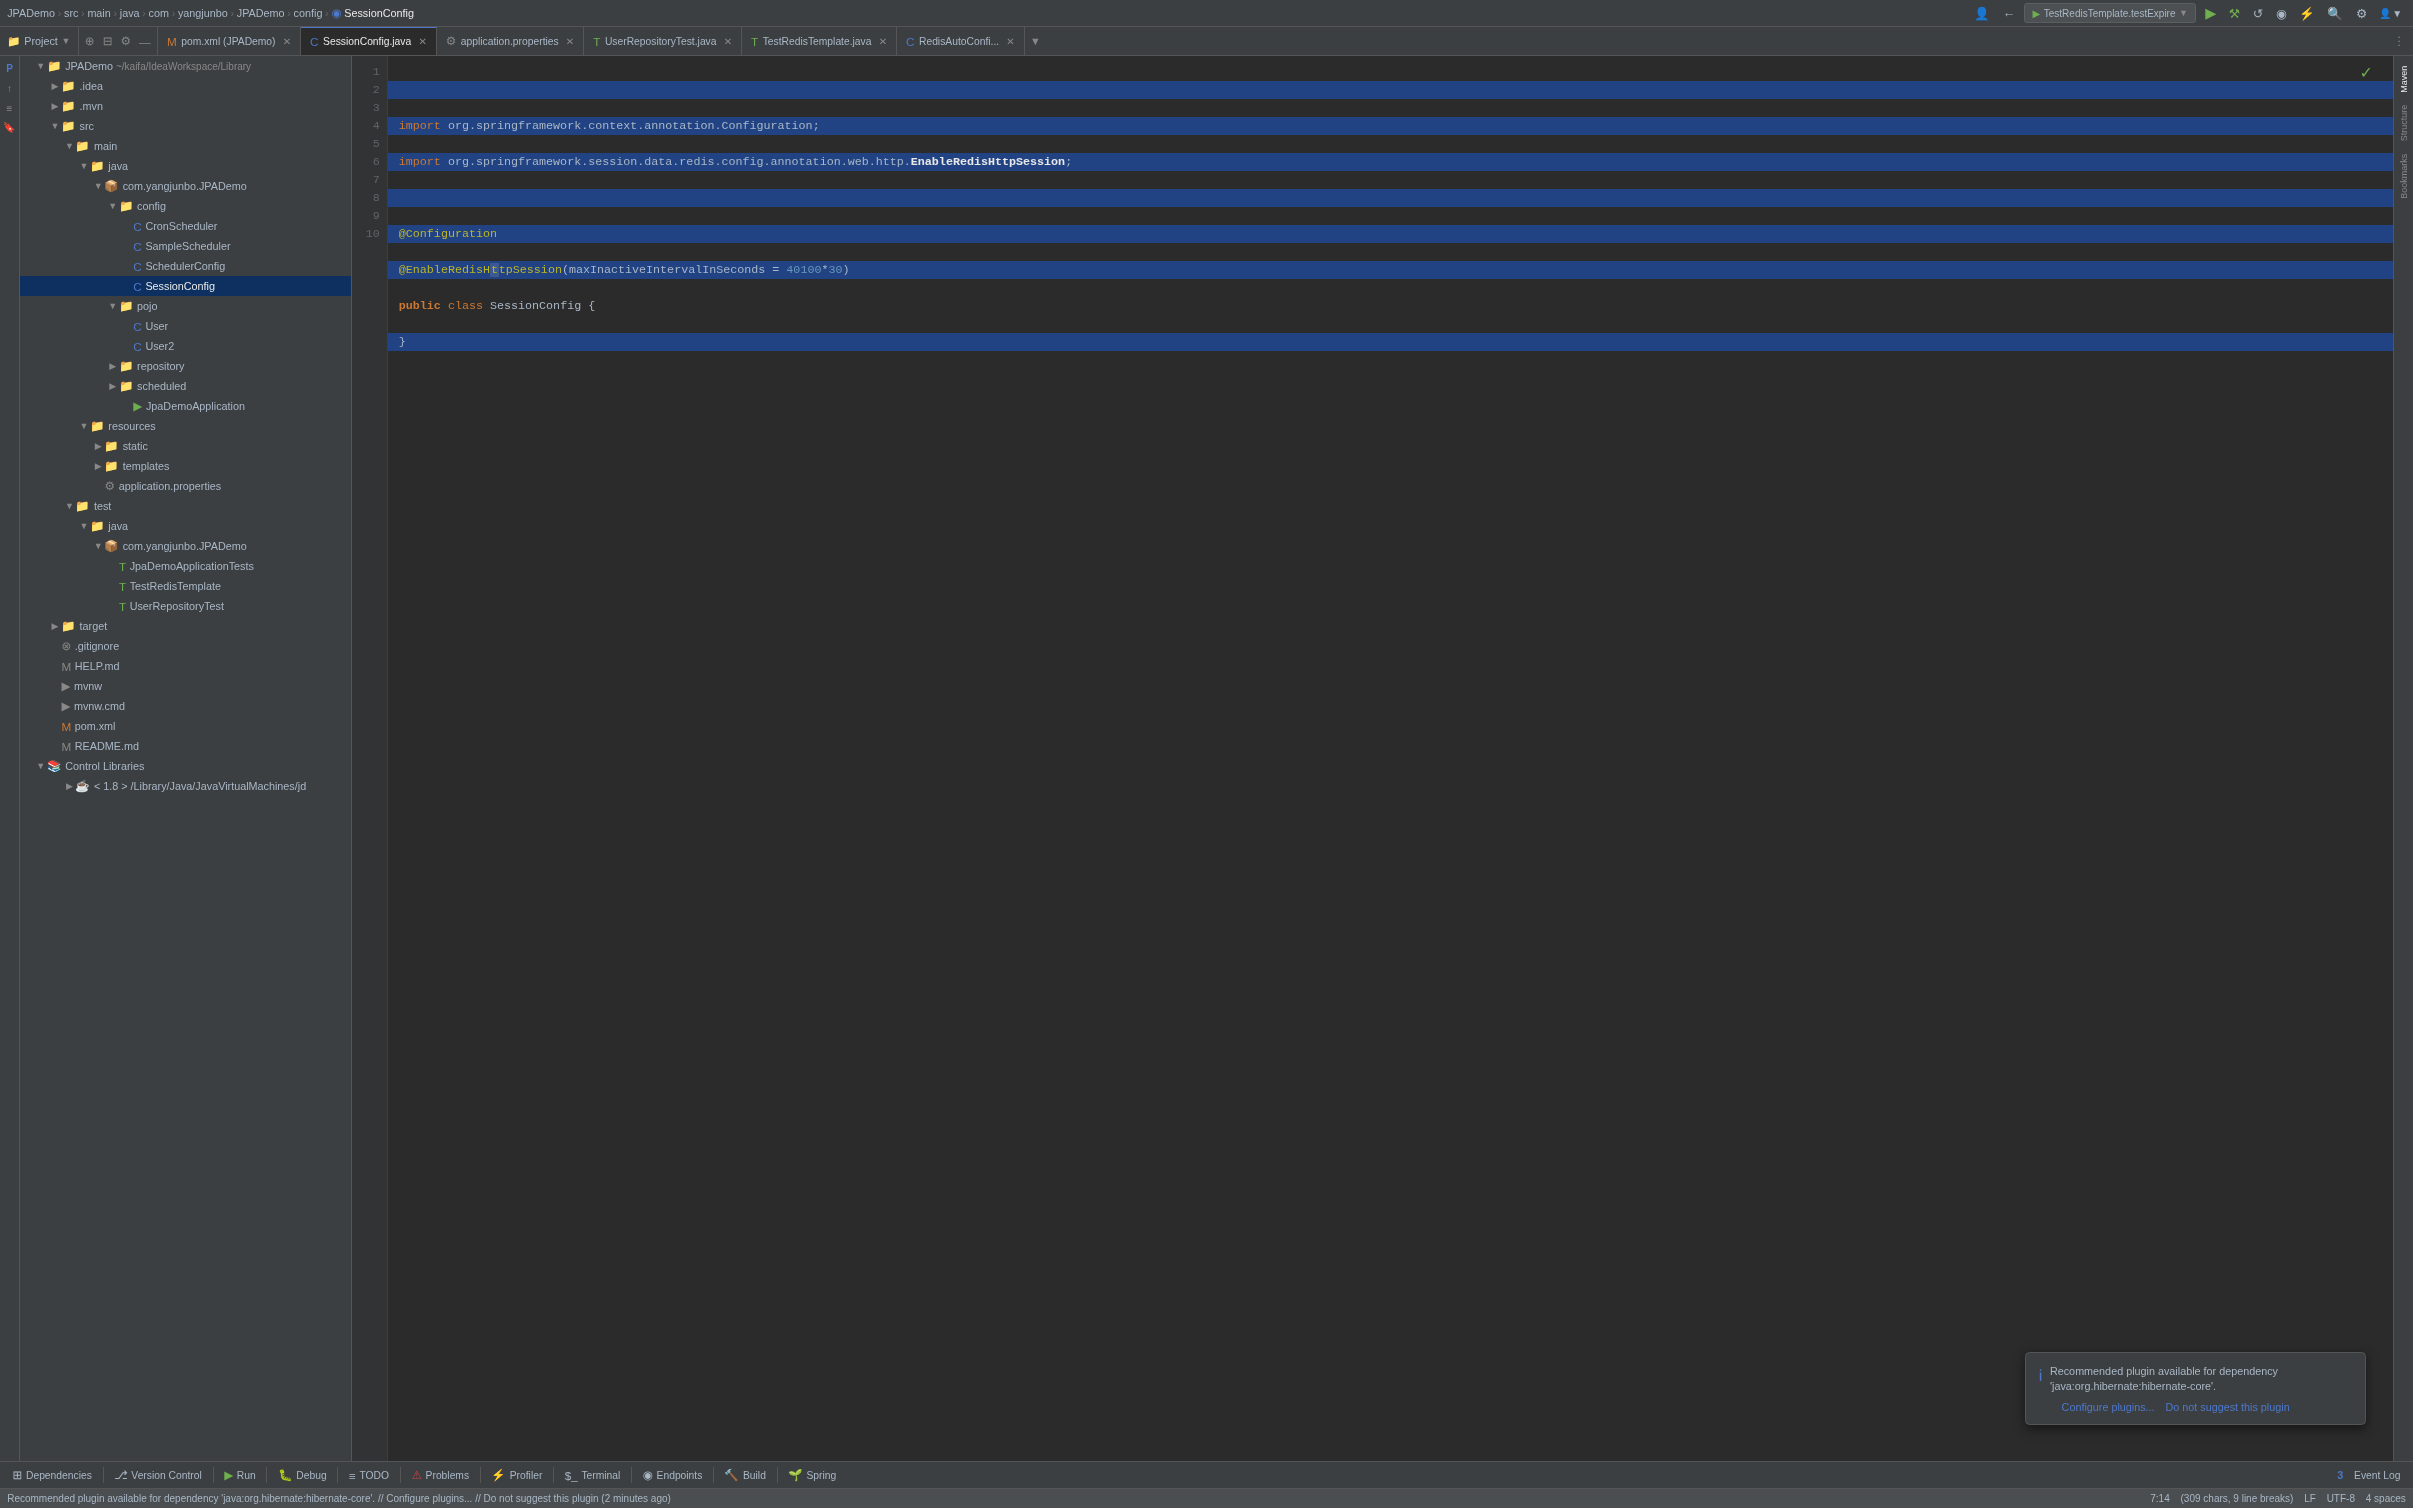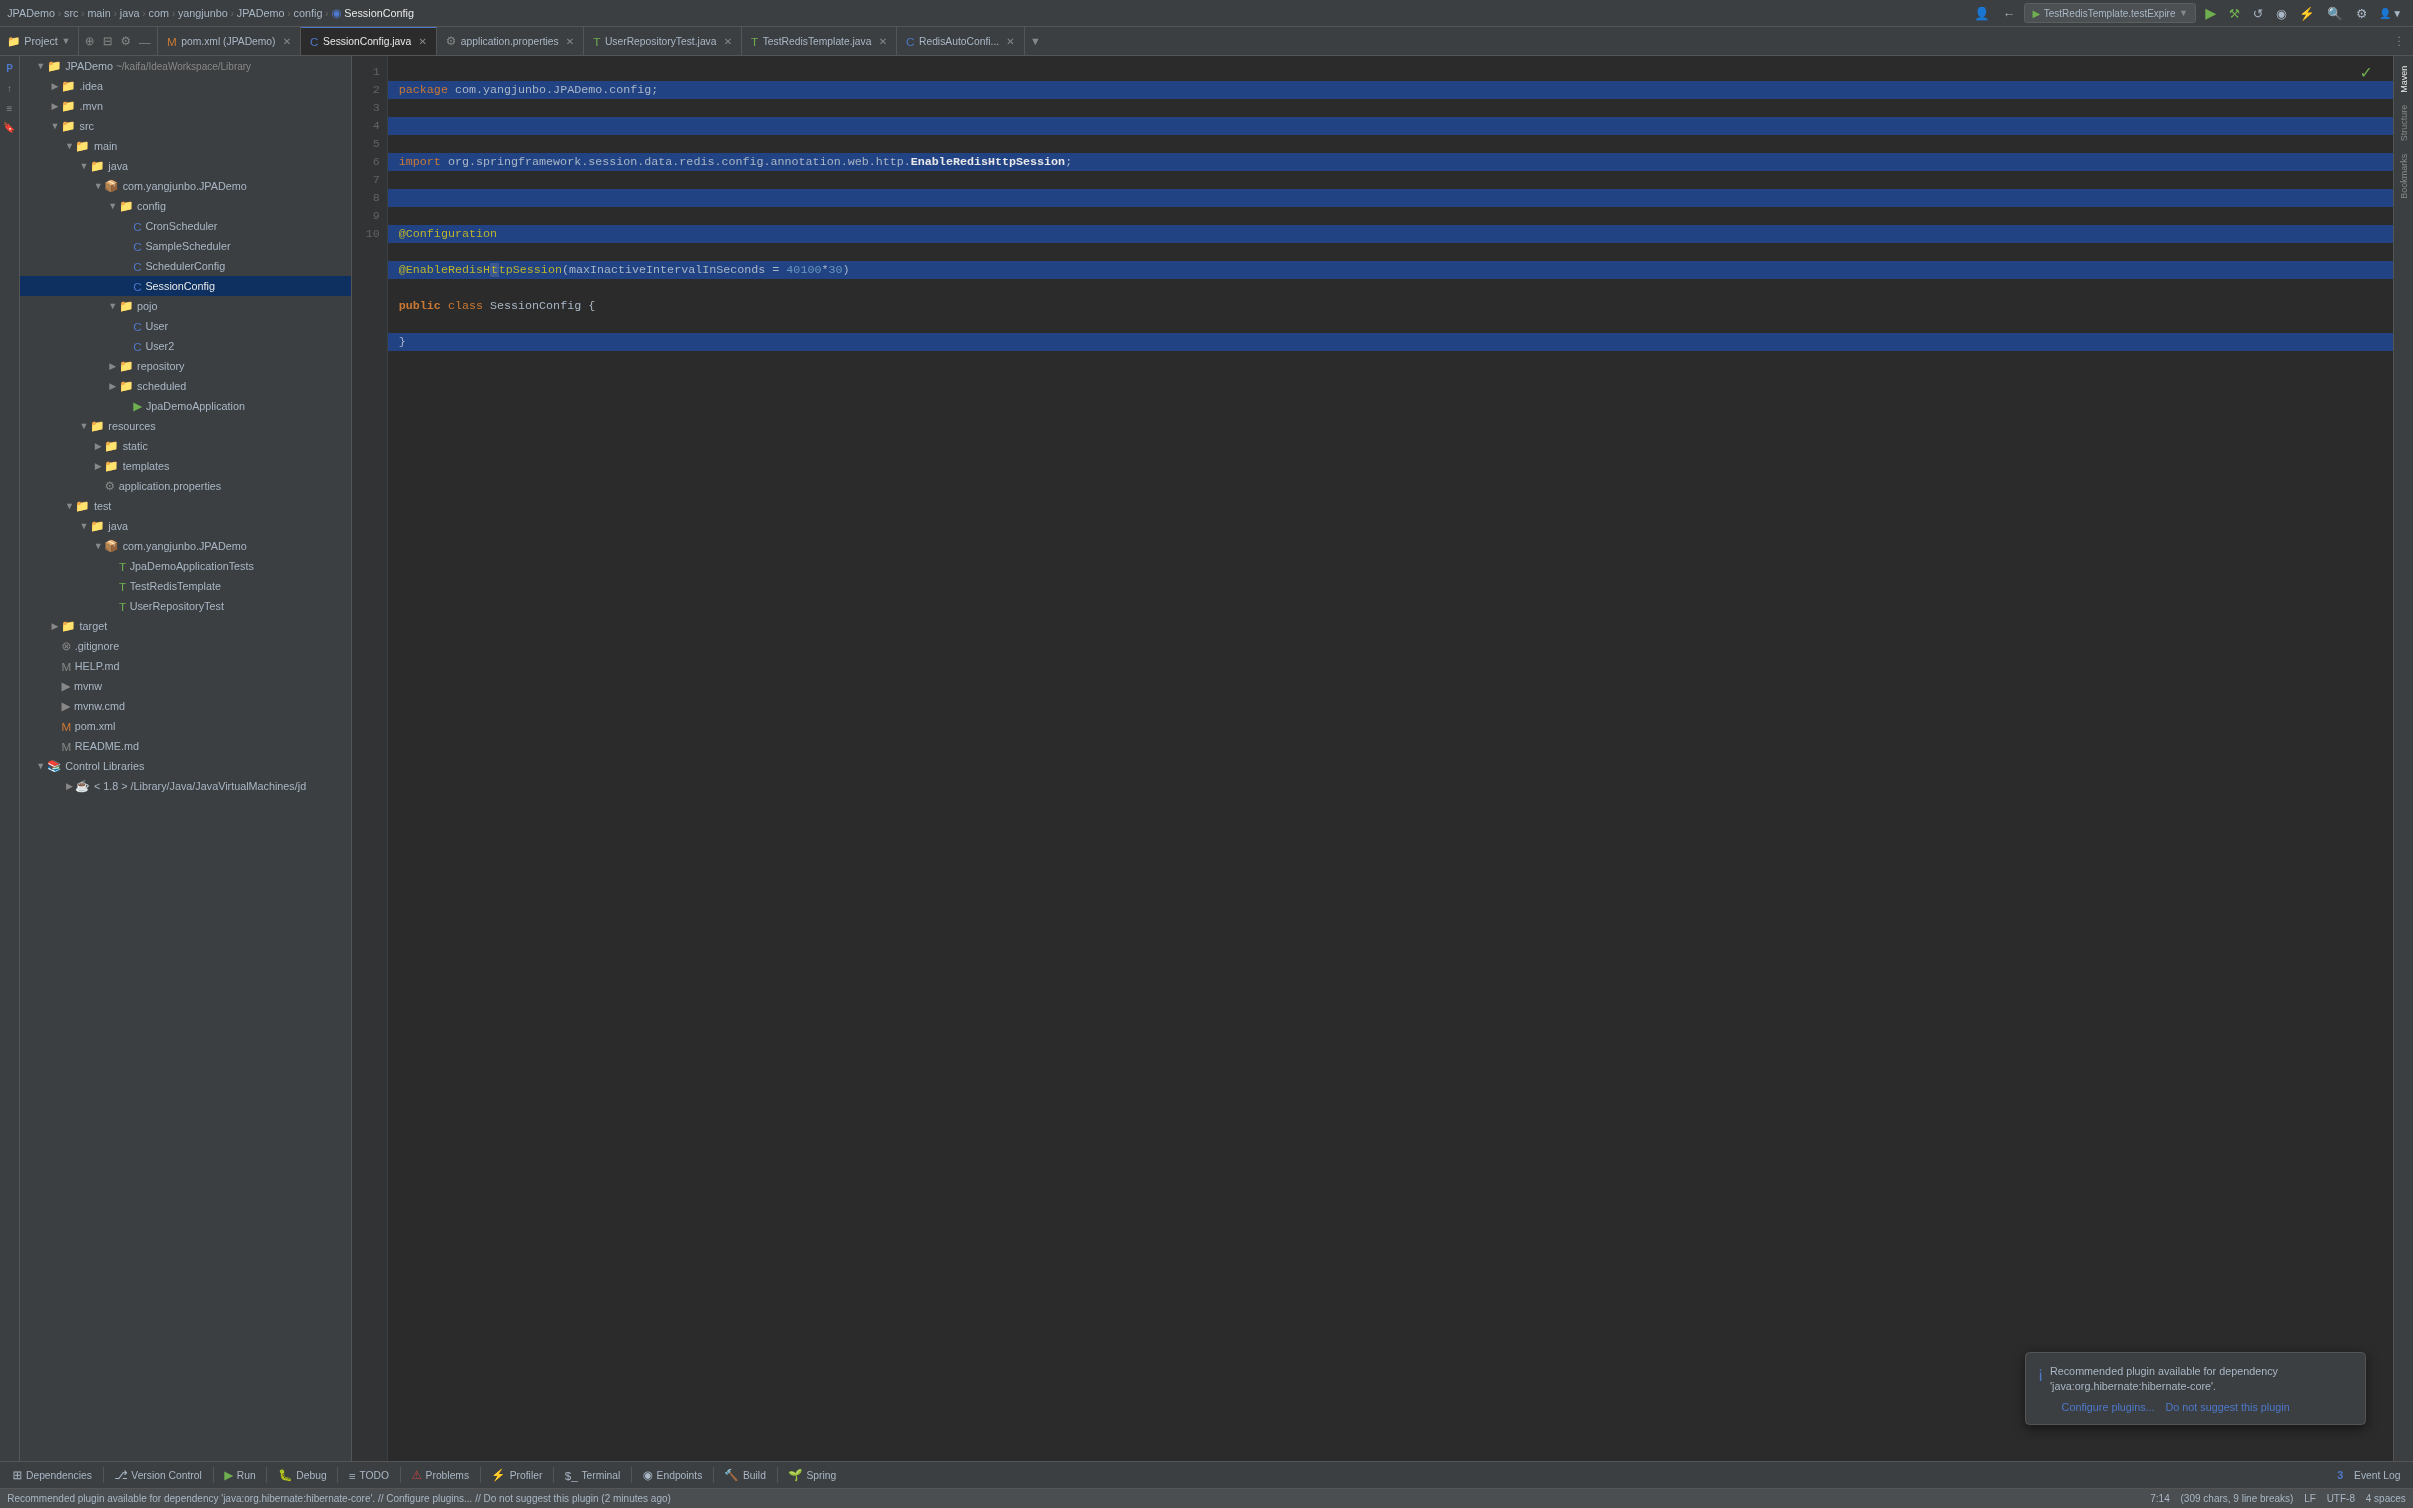--- a/index.html
+++ b/index.html
@@ -872,22 +872,22 @@
         <span class="ln">4</span>
         <span class="ln">5</span>
         <span class="ln">6</span>
         <span class="ln">7</span>
         <span class="ln has-icon">8</span>
         <span class="ln">9</span>
         <span class="ln">10</span>
       </div>
 
       <div class="code-content">
-<span style="background:#214283;display:block;margin:0 -10.8px;padding:0 10.8px;"><span class="kw">package</span> <span class="pkg">com.yangjunbo.JPADemo.config</span>;</span>
 <span style="background:#214283;display:block;margin:0 -10.8px;padding:0 10.8px;"> </span>
+<span style="background:#214283;display:block;margin:0 -10.8px;padding:0 10.8px;"><span class="kw">import</span> <span class="pkg">org.springframework.context.annotation.Configuration</span>;</span>
 <span style="background:#214283;display:block;margin:0 -10.8px;padding:0 10.8px;"><span class="kw">import</span> <span class="pkg">org.springframework.session.data.redis.config.annotation.web.http.<span style="color:#e8e8e8;font-weight:bold;">EnableRedisHttpSession</span></span>;</span>
 <span style="background:#214283;display:block;margin:0 -10.8px;padding:0 10.8px;"> </span>
 <span style="background:#214283;display:block;margin:0 -10.8px;padding:0 10.8px;"><span class="ann">@Configuration</span></span>
 <span style="background:#214283;display:block;margin:0 -10.8px;padding:0 10.8px;"><span class="ann">@EnableRedisH<span style="background:#ffffff20;padding:0 0.9px;">t</span>tpSession</span>(<span style="color:#a9b7c6;">maxInactiveIntervalInSeconds</span> = <span class="num">40100</span>*<span class="num">30</span>)</span>
 <span style="display:block;margin:0 -10.8px;padding:0 10.8px;position:relative;"><span class="kw2">public</span> <span class="kw">class</span> <span class="cls">SessionConfig</span> {</span>
 <span style="background:#214283;display:block;margin:0 -10.8px;padding:0 10.8px;">}</span>
 <span style="display:block;margin:0 -10.8px;padding:0 10.8px;"> </span>
       </div>
 
       <div class="editor-checkmark">✓</div>

